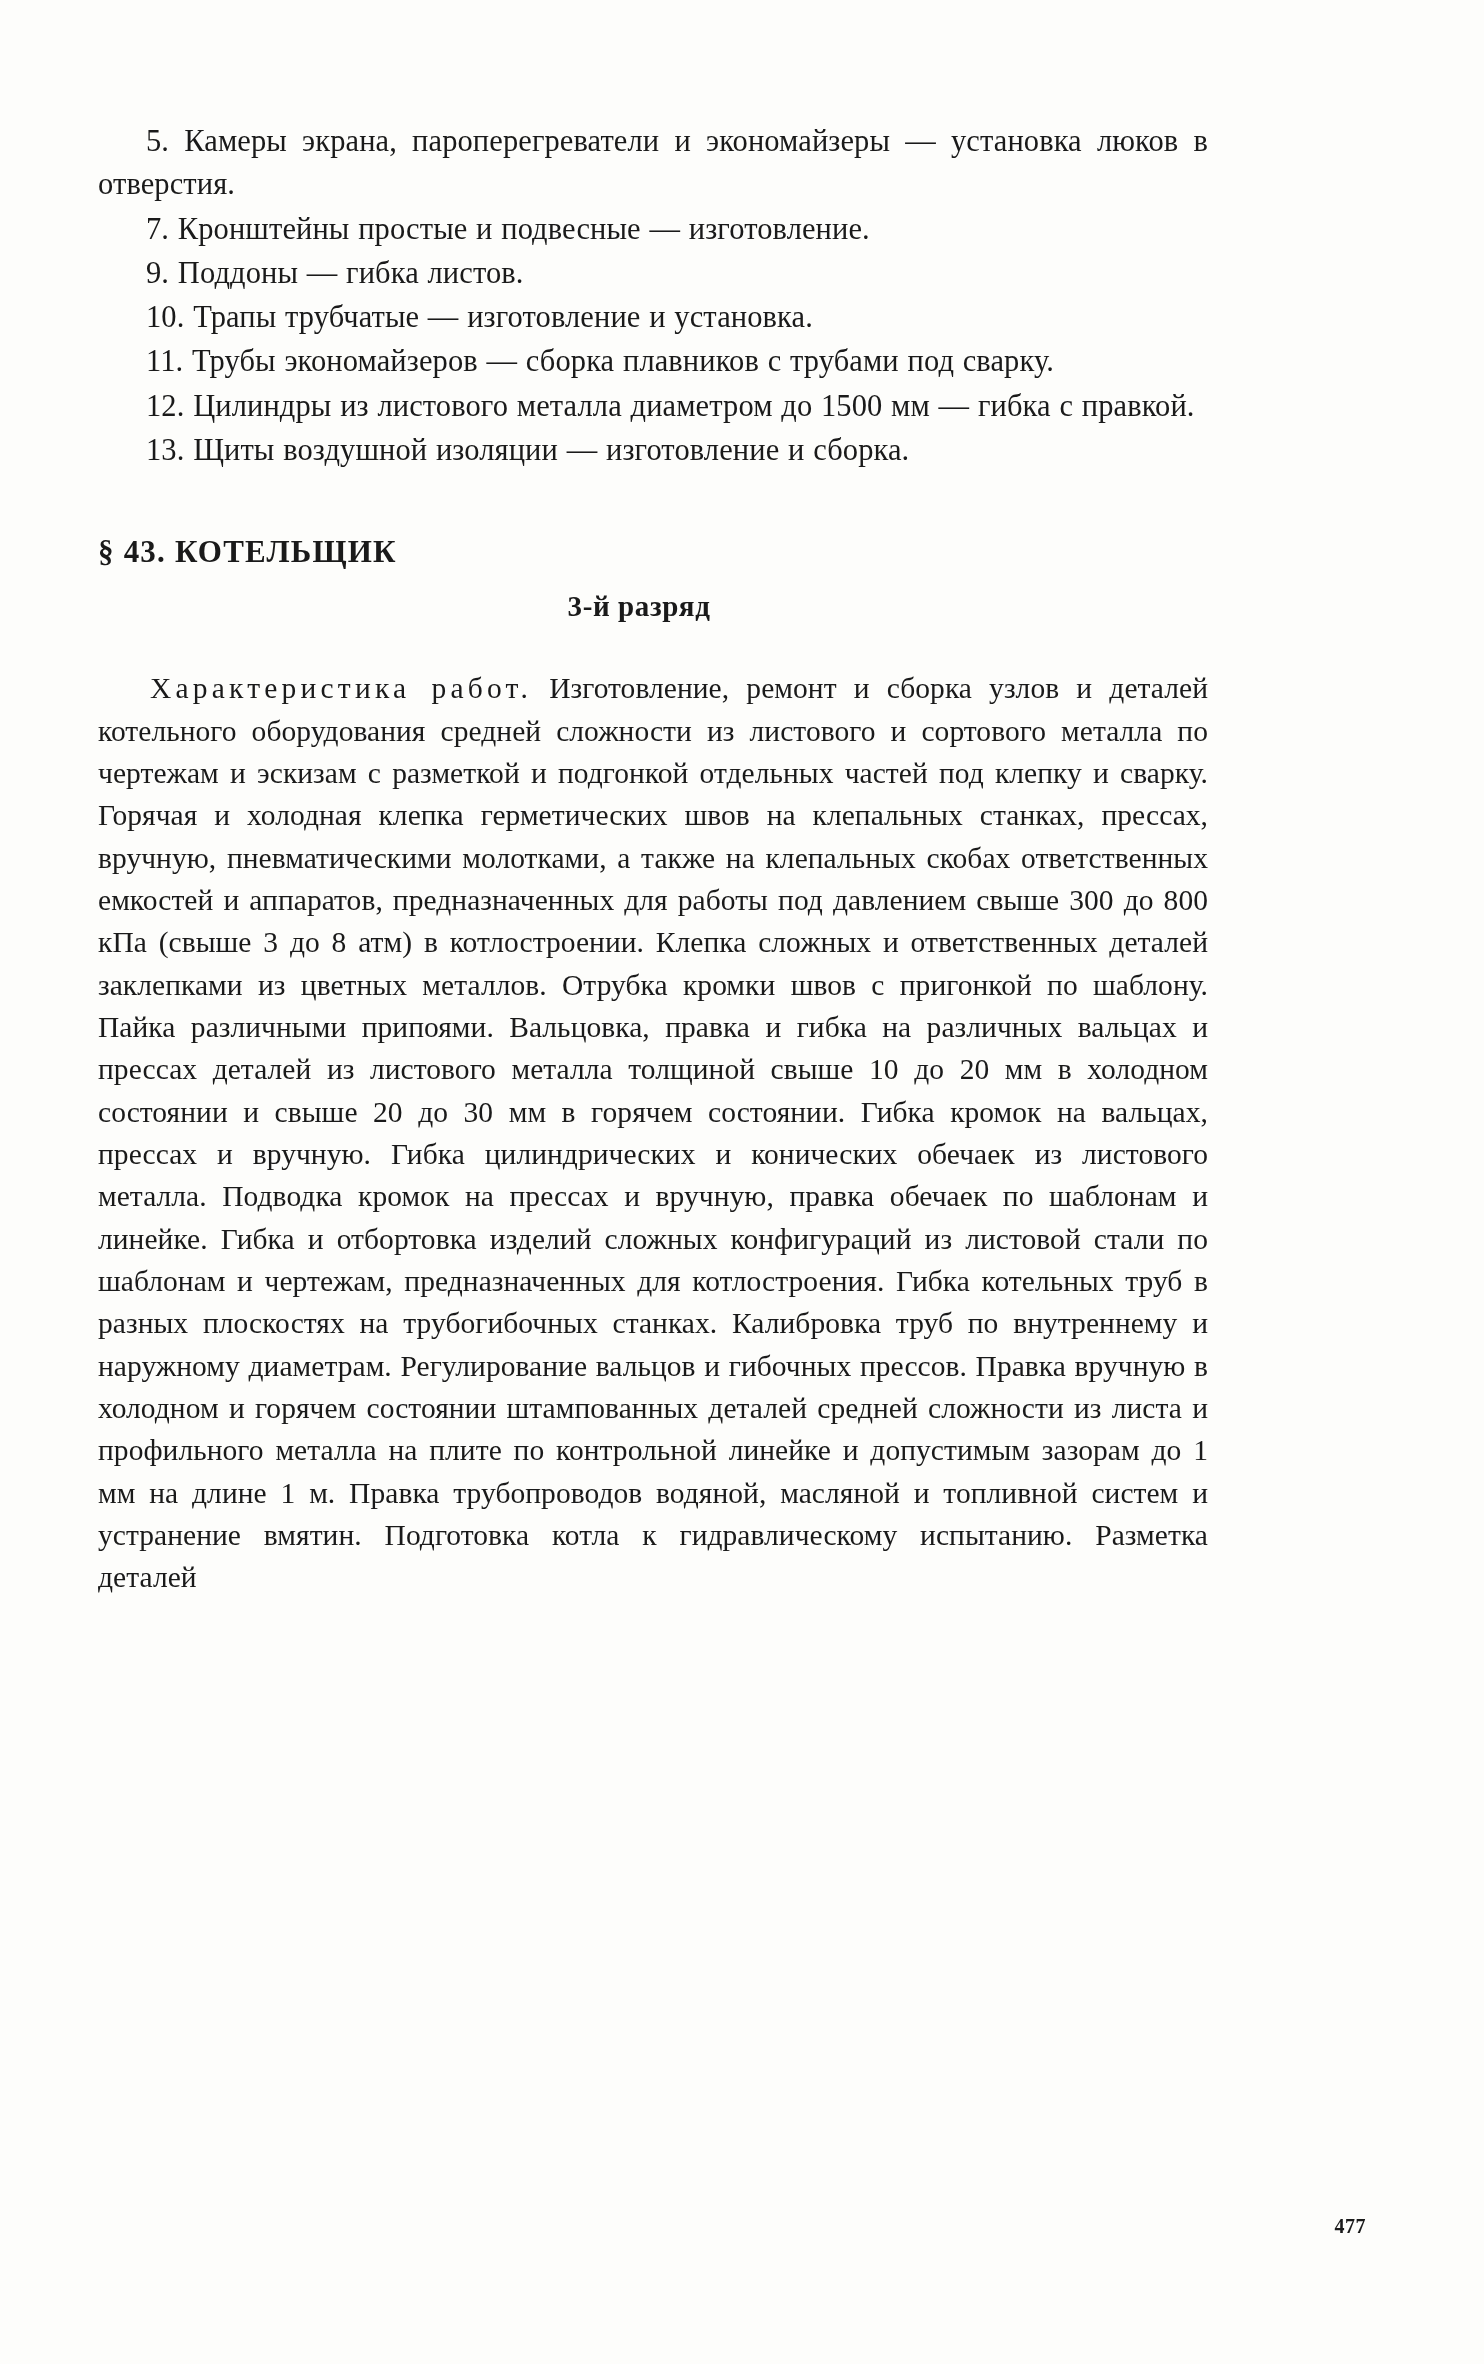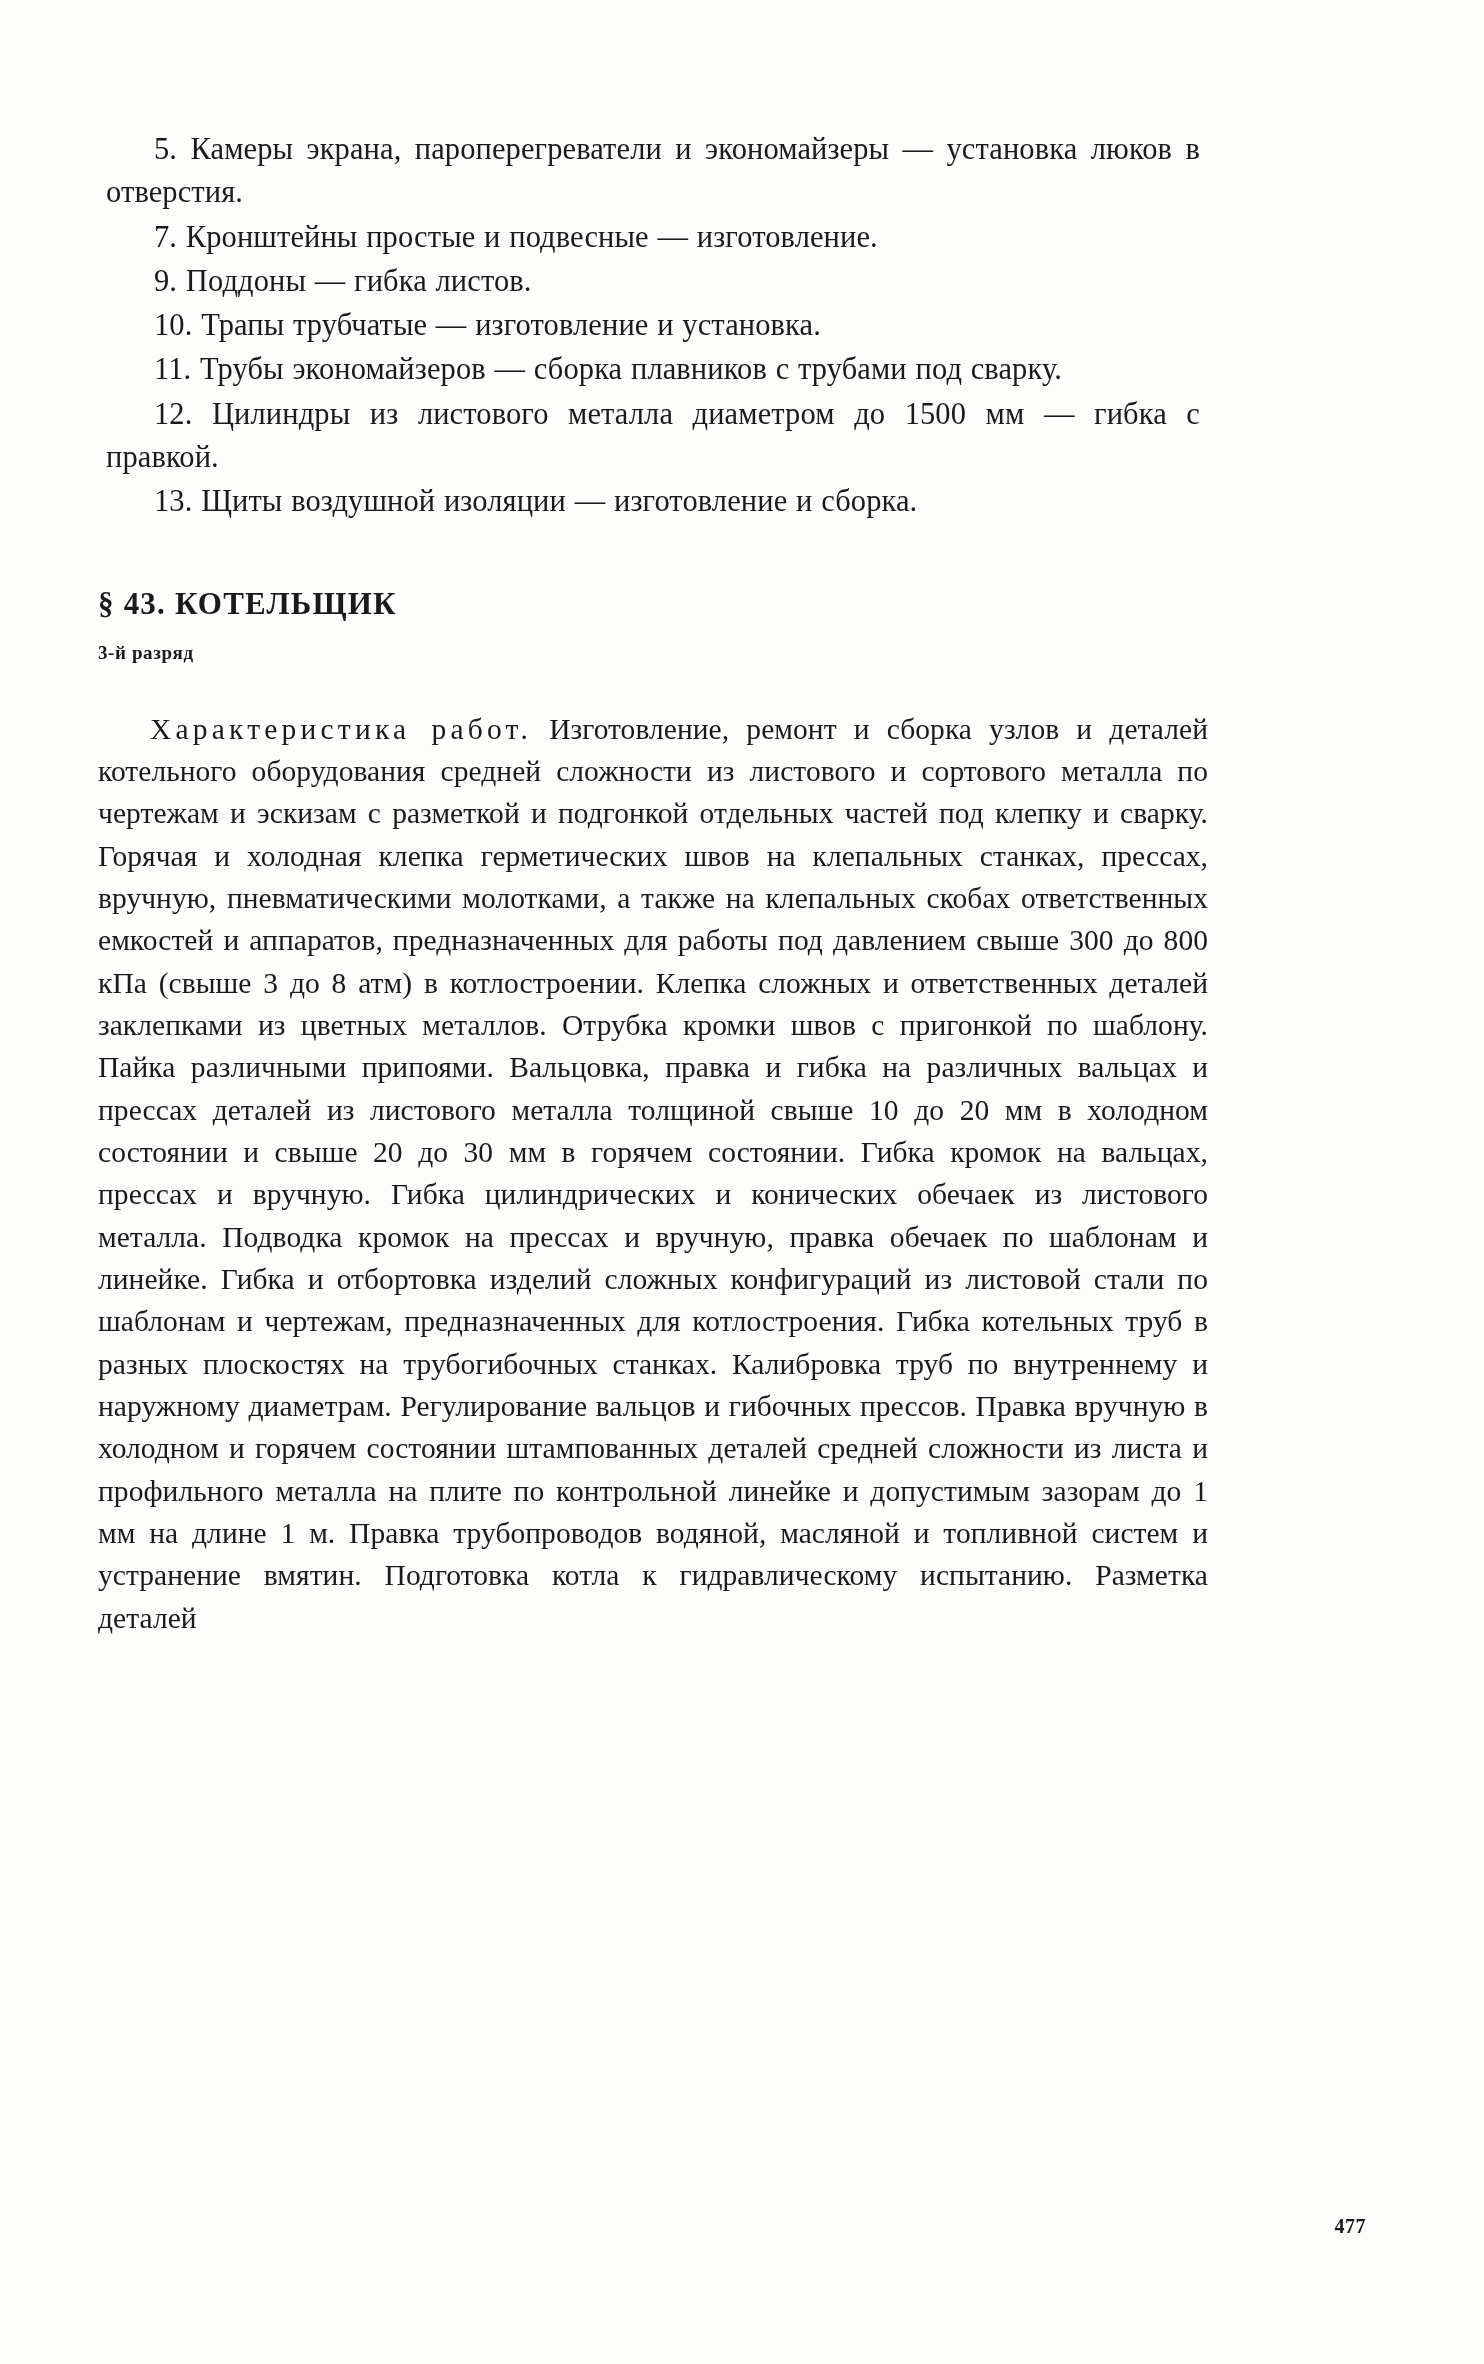--- a/index.html
+++ b/index.html
@@ -22,21 +22,21 @@
     height: 2364px;
     background: #fdfdfb;
   }
   .content {
     position: absolute;
     left: 98px;
     top: 120px;
     width: 1110px;
   }
   .numbered-list {
-    margin: 8px;
+    margin: 0;
     padding: 0;
     list-style: none;
   }
   .numbered-list li {
     font-size: 30.5px;
     line-height: 1.42;
     text-align: justify;
     text-indent: 48px;
     margin-bottom: 1px;
     letter-spacing: 0.1px;
@@ -44,23 +44,23 @@
   }
   .section-heading {
     text-align: left;
     font-weight: bold;
     font-size: 31px;
     letter-spacing: 1.2px;
     margin-top: 62px;
     margin-bottom: 0;
   }
   .rank-line {
-    text-align: left;
+    text-align: center;
     font-weight: bold;
-    font-size: 19px;
+    font-size: 29px;
     margin-top: 20px;
     margin-right: 28px;
     letter-spacing: 0.6px;
   }
   .body-block {
     margin-top: 44px;
     font-size: 29.5px;
     line-height: 1.435;
     text-align: justify;
     text-indent: 52px;

